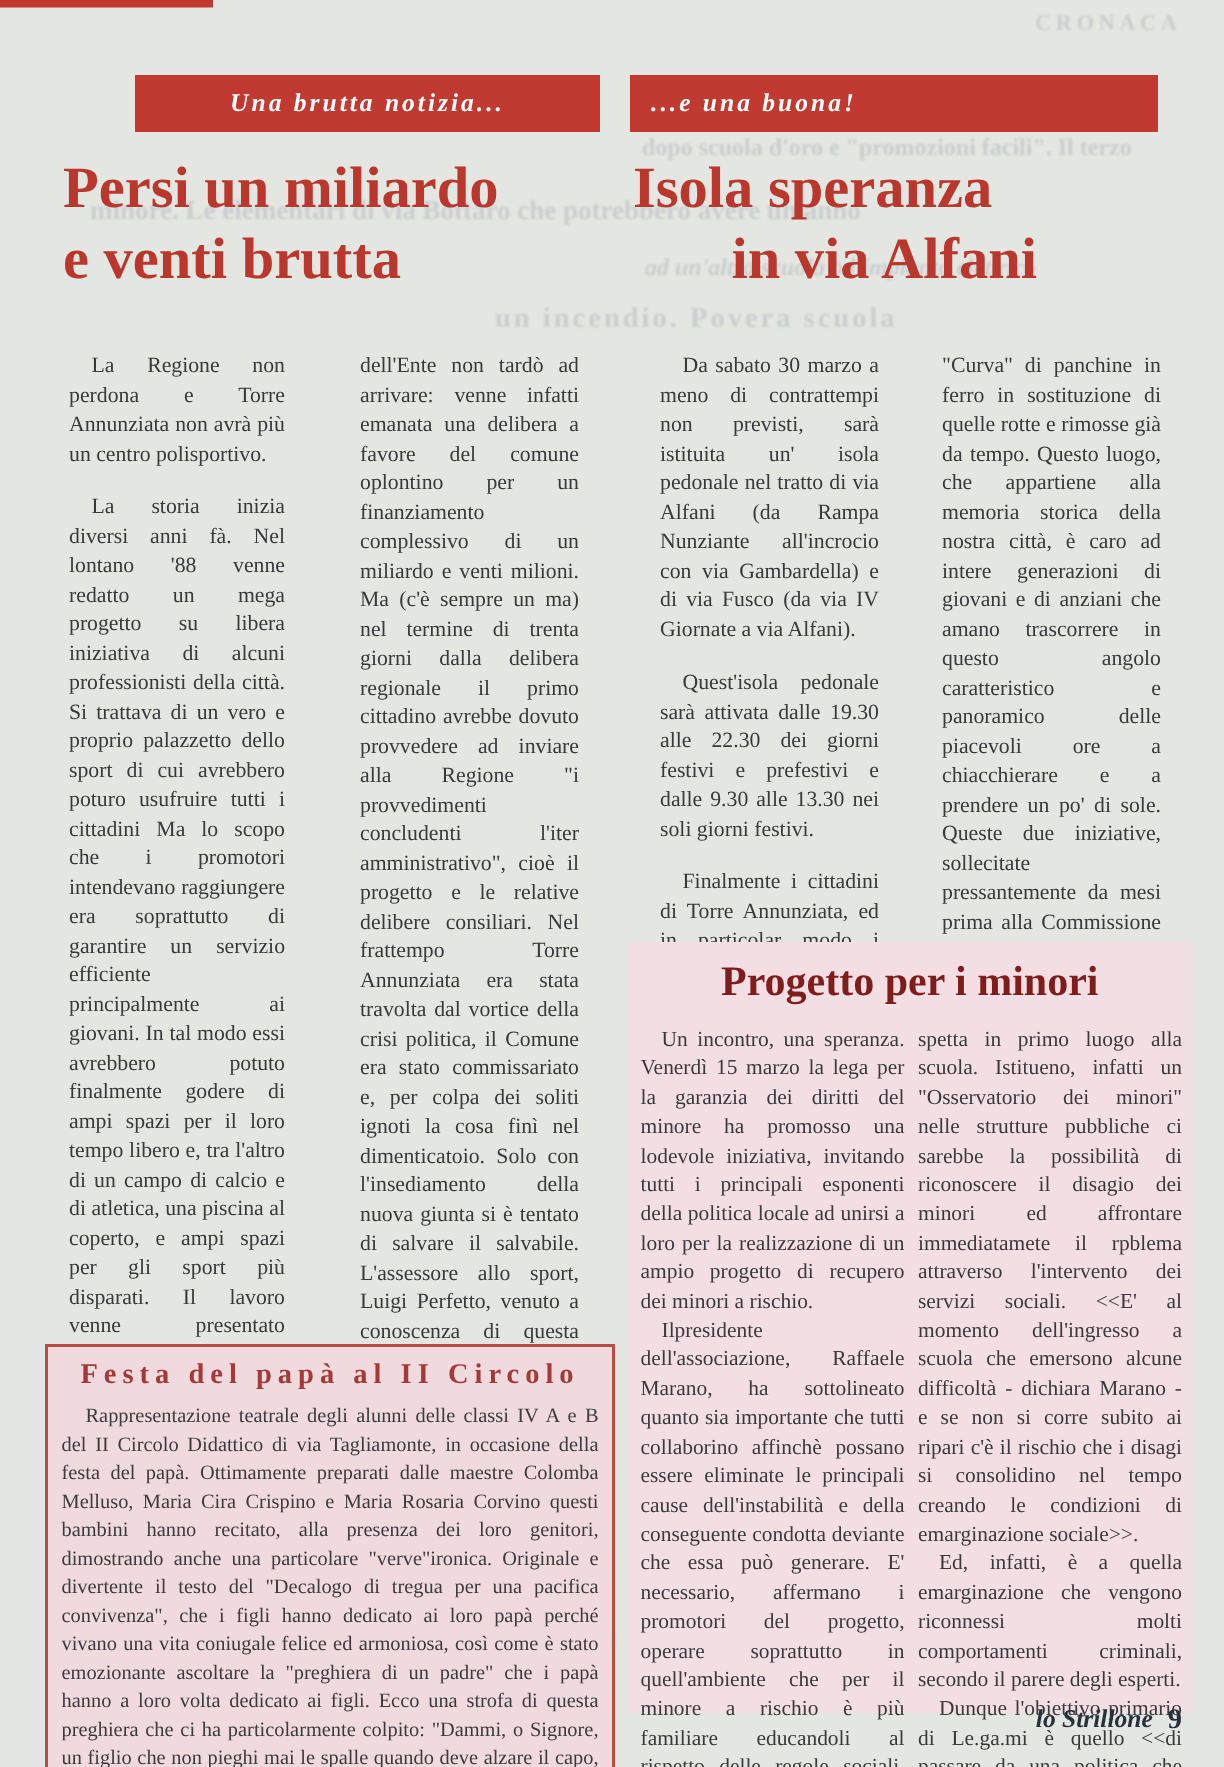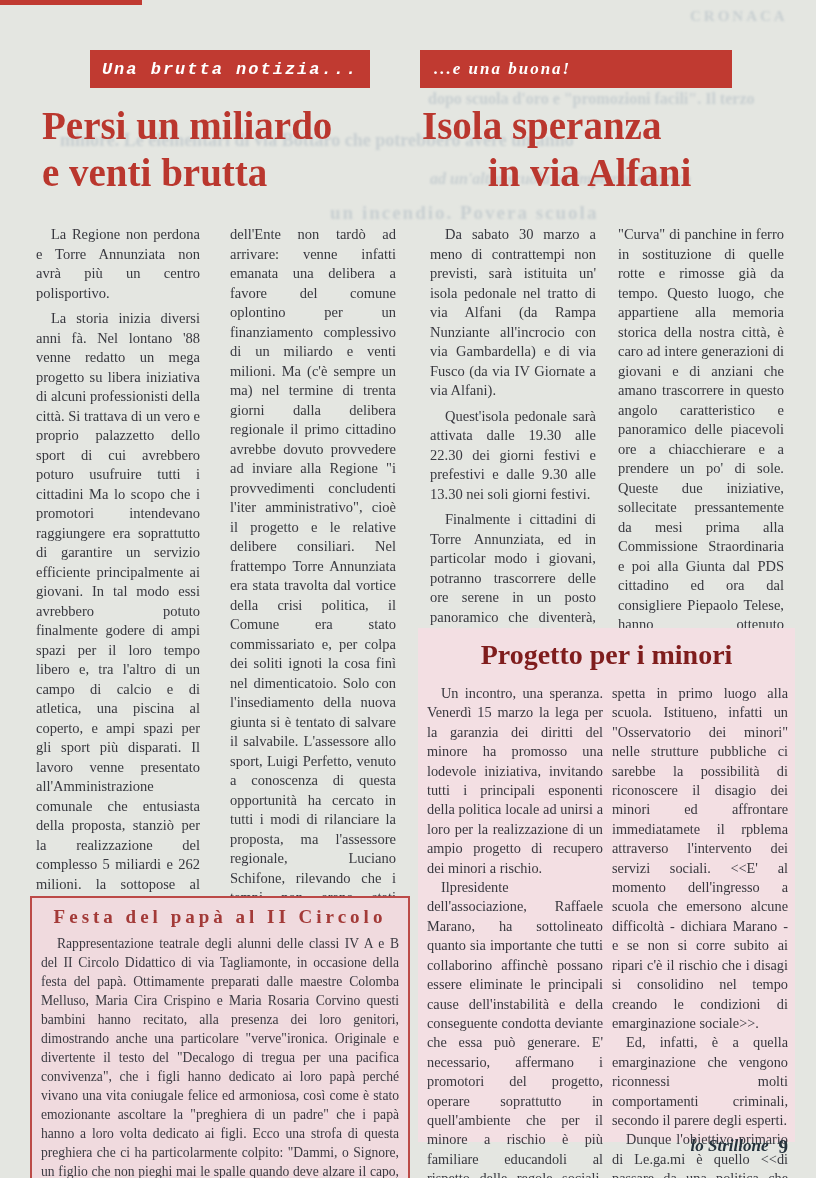--- a/index.html
+++ b/index.html
@@ -13,35 +13,35 @@
   
   .top-strip { position:absolute; left:0; top:0; width:142px; height:5px; background:#c03a31; }
 
   .redbar {
     position:absolute; top:50px; height:38px;
     background:#c03a31; color:#ffffff;
     font-weight:bold; font-style:italic;
     font-size:17px; letter-spacing:2px;
     display:flex; align-items:center;
   }
-  .redbar.left  { left:90px;  width:280px; justify-content:center;font-family:Liberation Mono, monospace; }
-  .redbar.right { left:420px; width:312px; justify-content:flex-start; padding-left:14px; box-sizing:border-box; }
+  .redbar.left  { left:90px;  width:310px; justify-content:center; }
+  .redbar.right { left:420px; width:352px; justify-content:flex-start; padding-left:14px; box-sizing:border-box; }
 
   .headline {
     position:absolute; color:#ba372e; font-weight:bold;
     font-size:39px; line-height:47px; letter-spacing:0px;
   }
   .headline .l2-center { text-align:center; }
 
   .bodycol {
     position:absolute; top:219px;
     color:#38383f; font-size:14.5px; line-height:19.5px;
     text-align:justify;
   }
-  .bodycol p { margin:6px; text-indent:15px; }
+  .bodycol p { margin:16px; text-indent:15px; }
   .bodycol p.noindent { text-indent:0; }
   .byline { text-align:right; font-weight:bold; font-style:italic; margin-top:12px; font-size:15px; }
 
   .progetto {
     position:absolute; left:418px; top:628px; width:377px; height:514px;
     background:#f3dfe3;
   }
   .progetto-headline {
     margin-top:8px; text-align:center;
     color:#7f1d1d; font-weight:bold; font-size:28px; line-height:38px;

